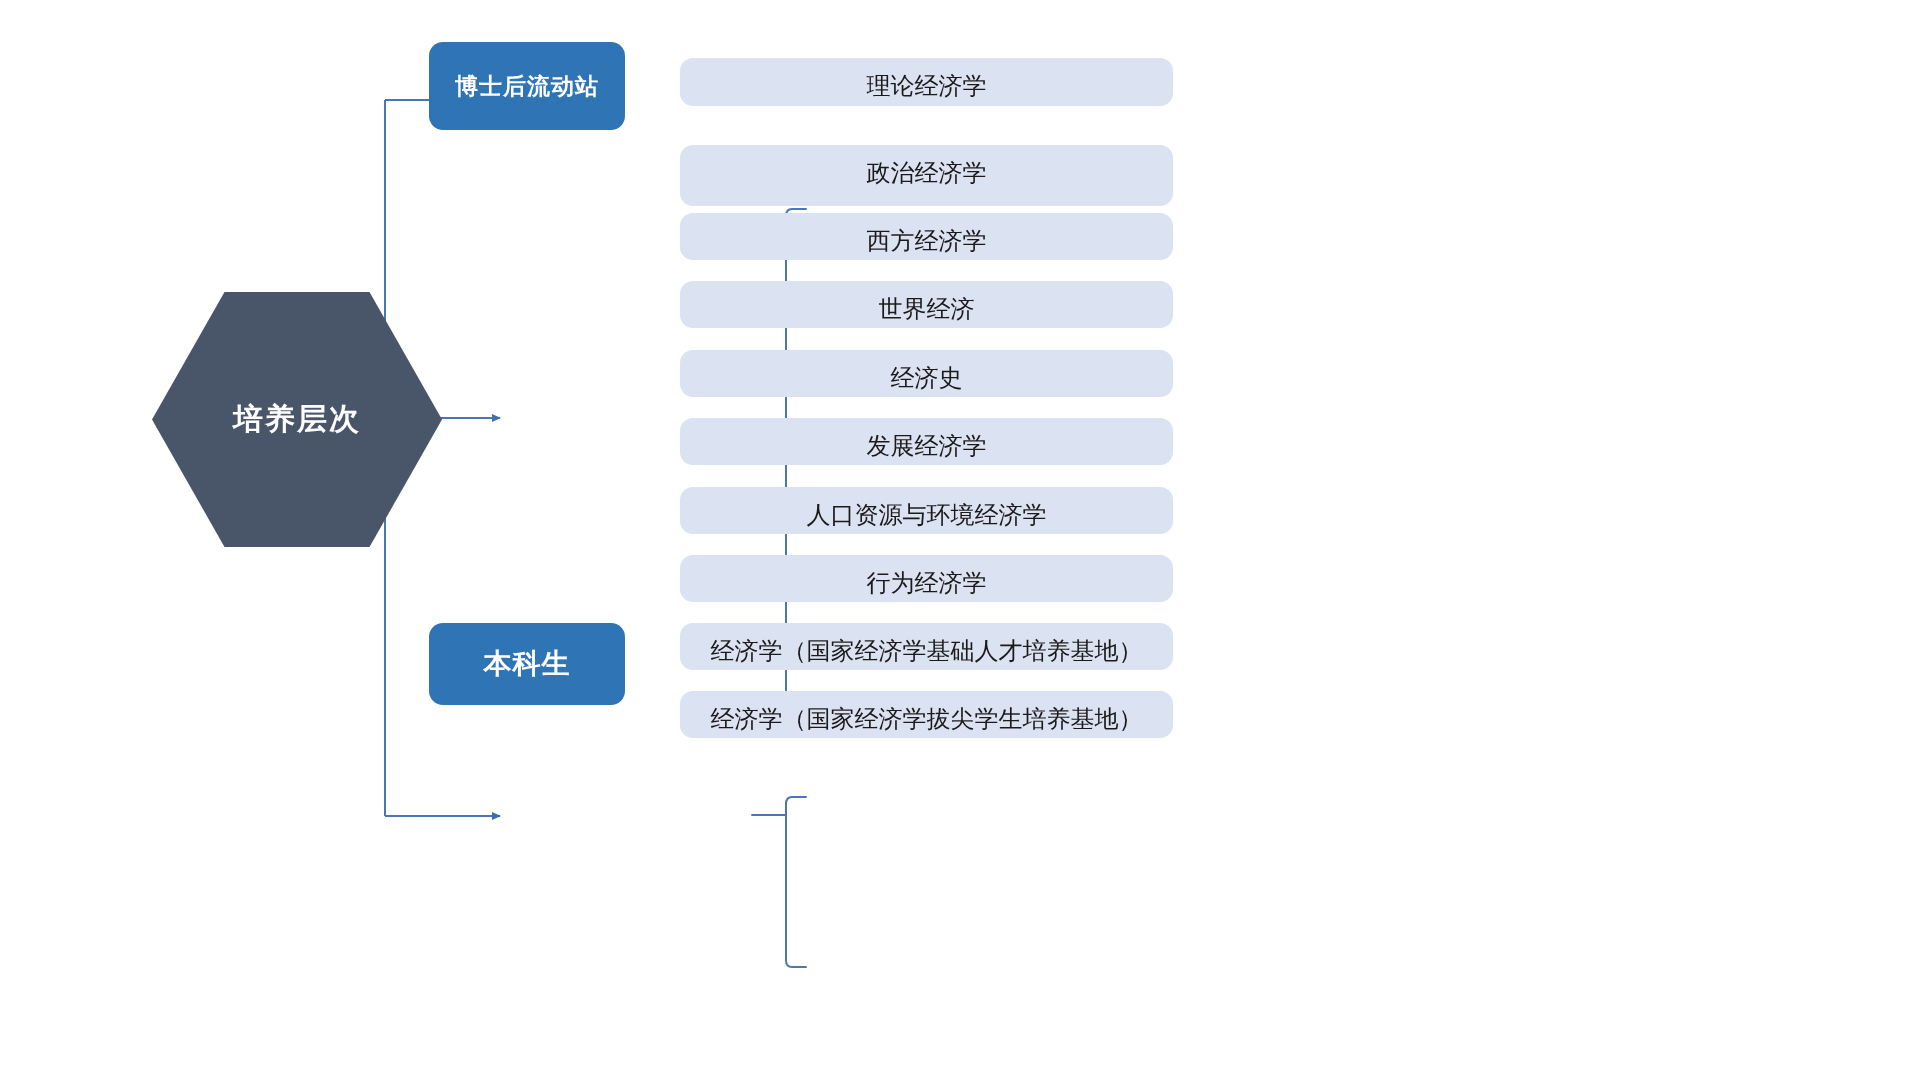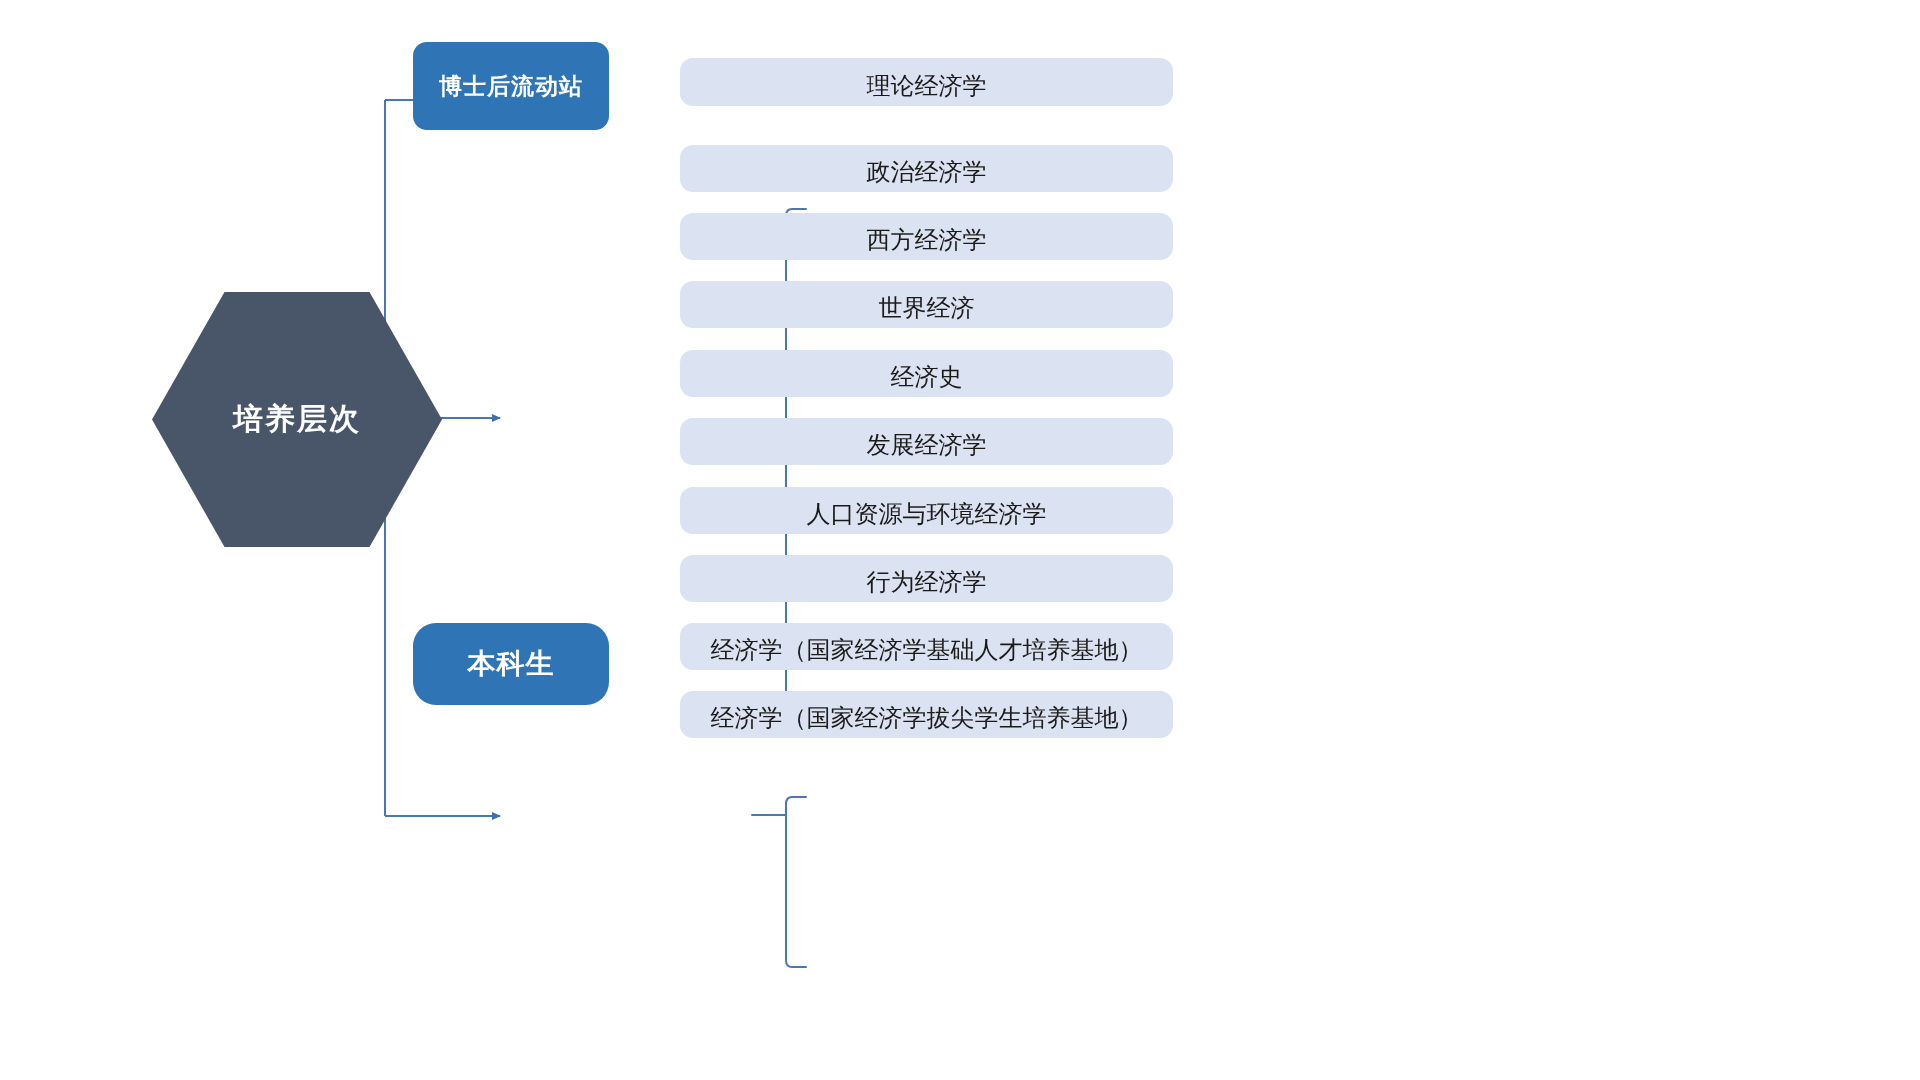--- a/index.html
+++ b/index.html
@@ -61,38 +61,39 @@
     background: #2f74b5;
     border-radius: 14px;
     display: flex;
     align-items: center;
     justify-content: center;
     color: #ffffff;
     font-weight: bold;
     text-align: center;
     box-sizing: border-box;
     padding: 0 24px;
+    margin-left: 16px;
   }
   .level-box .level-text {
     white-space: nowrap;
     letter-spacing: 1px;
   }
 
   
   .leaf-box {
     position: absolute;
     background: #dbe2f1;
     border-radius: 13px;
     display: flex;
-    align-items: flex-end;
+    align-items: flex-start;
     justify-content: center;
     color: #1a1a1a;
     font-size: 24px;
     box-sizing: border-box;
-    padding: 4px 14px;
+    padding: 12px 14px;
     font-family: "DejaVu Sans", "Liberation Sans", sans-serif;
   }
   .leaf-box .leaf-text {
     white-space: nowrap;
   }
 </style>
 </head>
 <body>
 
 <div id="stage">
@@ -135,29 +136,29 @@
   <div class="hex-wrap">
     <div class="hex-shape"></div>
     <div class="hex-label">培养层次</div>
   </div>
 
   <div class="level-box" style="left:413px; top:42px; width:196px; height:88px;">
     <span class="level-text" style="font-size:23px;">博士后流动站</span>
   </div>
 
 
-  <div class="level-box" style="left:413px; top:623px; width:196px; height:82px;border-radius:23px;">
+  <div class="level-box" style="left:413px; top:623px; width:196px; height:82px;">
     <span class="level-text" style="font-size:28px;">本科生</span>
   </div>
 
   <div class="leaf-box" style="left:680px; top:58px; width:493px; height:48px;">
     <span class="leaf-text">理论经济学</span>
   </div>
 
-  <div class="leaf-box" style="left:680px; top:145px; width:493px; height:47px;">
+  <div class="leaf-box" style="left:680px; top:145px; width:493px; height:61px;">
     <span class="leaf-text">政治经济学</span>
   </div>
   <div class="leaf-box" style="left:680px; top:213px; width:493px; height:47px;">
     <span class="leaf-text">西方经济学</span>
   </div>
   <div class="leaf-box" style="left:680px; top:281px; width:493px; height:47px;">
     <span class="leaf-text">世界经济</span>
   </div>
   <div class="leaf-box" style="left:680px; top:350px; width:493px; height:47px;">
     <span class="leaf-text">经济史</span>

